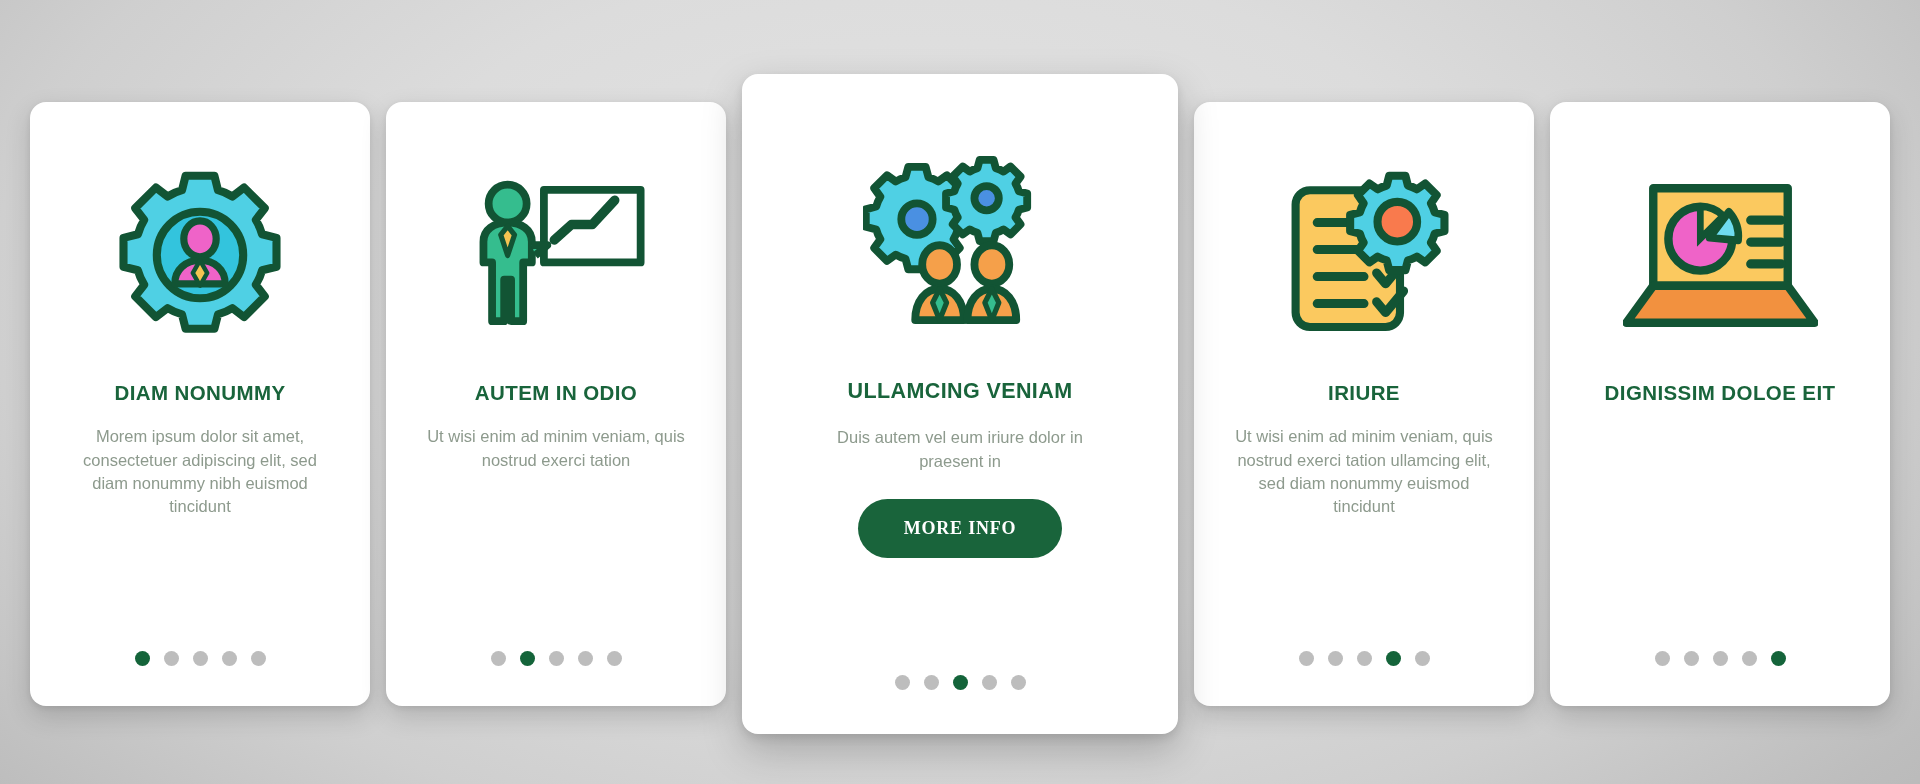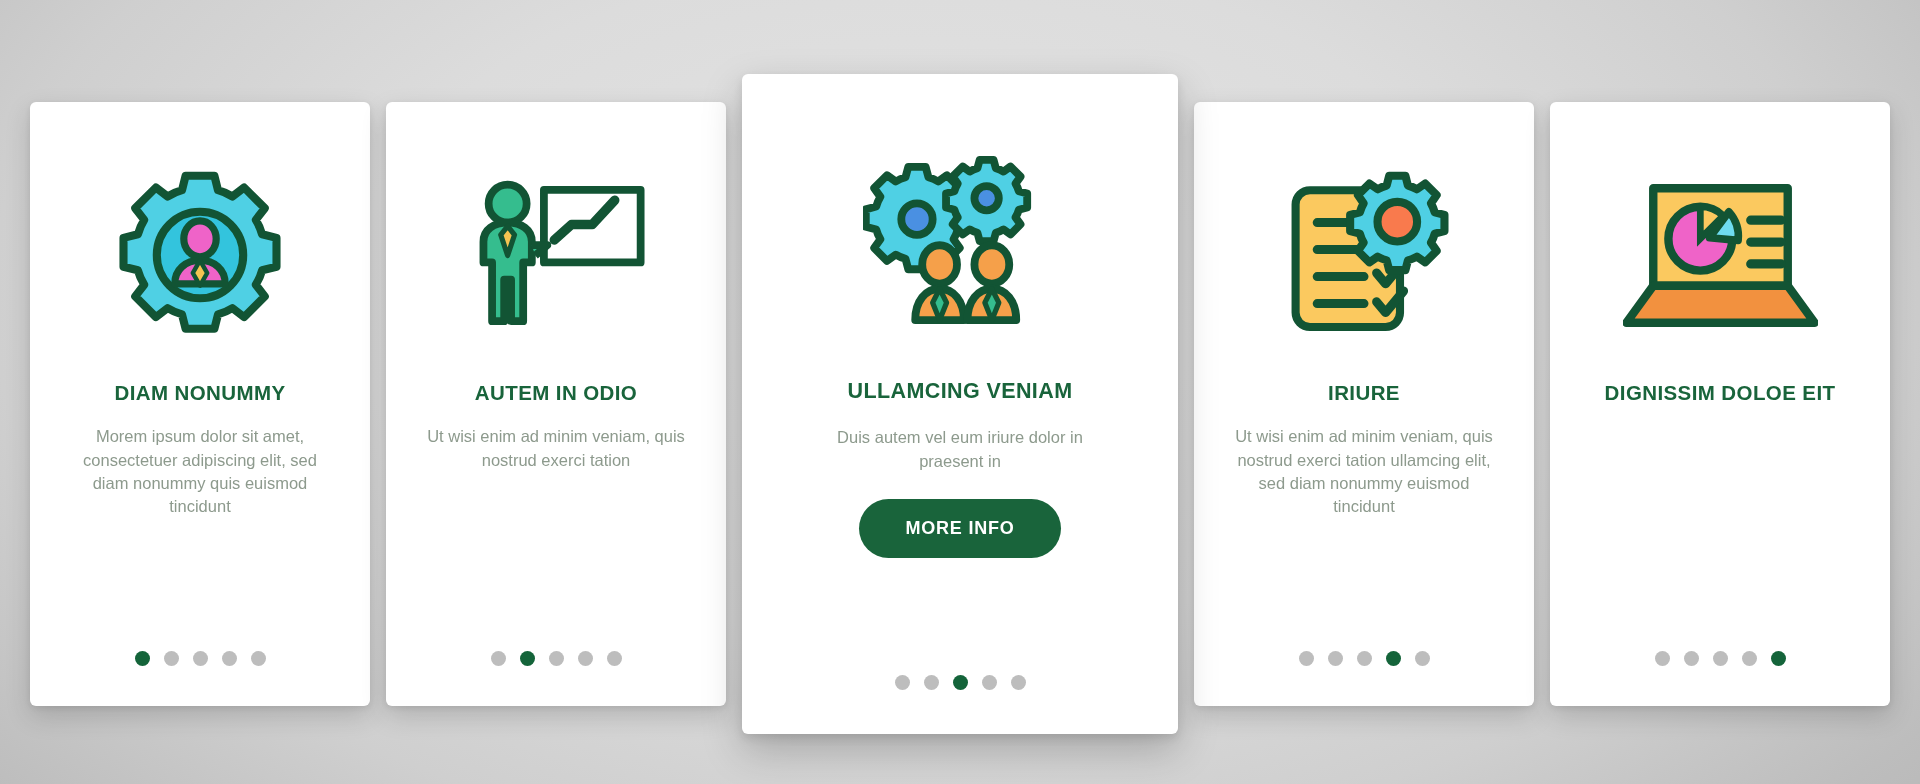--- a/index.html
+++ b/index.html
@@ -12,21 +12,21 @@
     position:relative;
   }
   #stage {
     position:absolute; inset:0;
     display:flex; align-items:center; justify-content:center;
     gap:16px;
   }
 
   .card {
     background:#ffffff;
-    border-radius:6px;
+    border-radius:16px;
     width:340px;
     display:flex;
     flex-direction:column;
     align-items:center;
     position:relative;
     box-shadow:0 10px 26px rgba(0,0,0,0.16), 0 2px 6px rgba(0,0,0,0.08);
     margin-top:23px;
   }
   .card.small { height:604px; padding:46px 26px 34px; }
   .card.feature {
@@ -66,21 +66,21 @@
     max-width:270px;
   }
   .card.feature .card-body { max-width:258px; margin-top:22px; }
 
   .cta {
     margin-top:26px;
     background:#19643b;
     color:#ffffff;
     border:none;
     border-radius:40px;
-    font-family:Liberation Sans, sans-serif;
+    font-family:Liberation Serif, serif;
     font-weight:bold;
     font-size:18px;
     letter-spacing:0.8px;
     padding:19px 46px;
     cursor:pointer;
     text-transform:uppercase;
   }
 
   .dots {
     position:absolute;
@@ -100,21 +100,21 @@
       <div class="icon-wrap">
         <svg width="180" height="180" viewBox="0 0 100 100">
       <path d="M42 6 h16 l2 8 a31 31 0 0 1 8 3.5 l6.5-5 l11.5 11.5 l-5 6.5 a31 31 0 0 1 3.5 8 l8 2 v16 l-8 2 a31 31 0 0 1-3.5 8 l5 6.5 l-11.5 11.5 l-6.5-5 a31 31 0 0 1-8 3.5 l-2 8 h-16 l-2-8 a31 31 0 0 1-8-3.5 l-6.5 5 l-11.5-11.5 l5-6.5 a31 31 0 0 1-3.5-8 l-8-2 v-16 l8-2 a31 31 0 0 1 3.5-8 l-5-6.5 l11.5-11.5 l6.5 5 a31 31 0 0 1 8-3.5 z" fill="#4fd0e4" stroke="#125434" stroke-width="4.5" stroke-linejoin="round"></path>
       <circle cx="50" cy="50" r="24" fill="#33c4dd" stroke="#125434" stroke-width="4.5"></circle>
       <ellipse cx="50" cy="41" rx="9" ry="10" fill="#ef63c8" stroke="#125434" stroke-width="4"></ellipse>
       <path d="M36 66 c0-8 6-13 14-13 s14 5 14 13 z" fill="#ef63c8" stroke="#125434" stroke-width="4" stroke-linejoin="round"></path>
       <path d="M50 53 l4 7 l-4 7 l-4-7 z" fill="#f5c451" stroke="#125434" stroke-width="2.5" stroke-linejoin="round"></path>
     </svg>
       </div>
       <div class="card-title">DIAM NONUMMY</div>
-      <div class="card-body">Morem ipsum dolor sit amet, consectetuer adipiscing elit, sed diam nonummy quis euismod tincidunt</div>
+      <div class="card-body">Morem ipsum dolor sit amet, consectetuer adipiscing elit, sed diam nonummy nibh euismod tincidunt</div>
       <div class="dots">
         <span class="dot active"></span>
         <span class="dot"></span>
         <span class="dot"></span>
         <span class="dot"></span>
         <span class="dot"></span>
       </div>
     </div>
     <div class="card small">
       <div class="icon-wrap">

